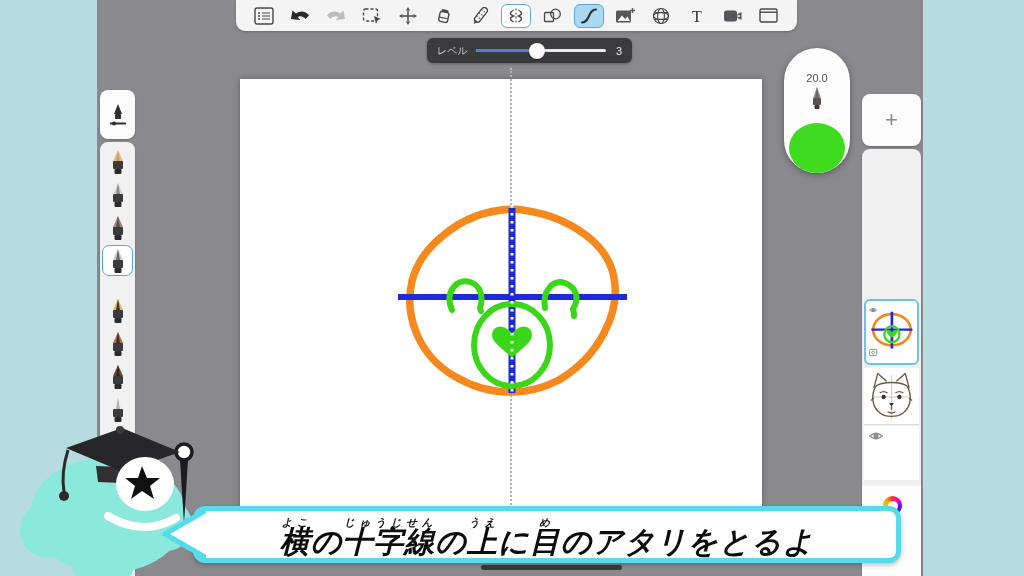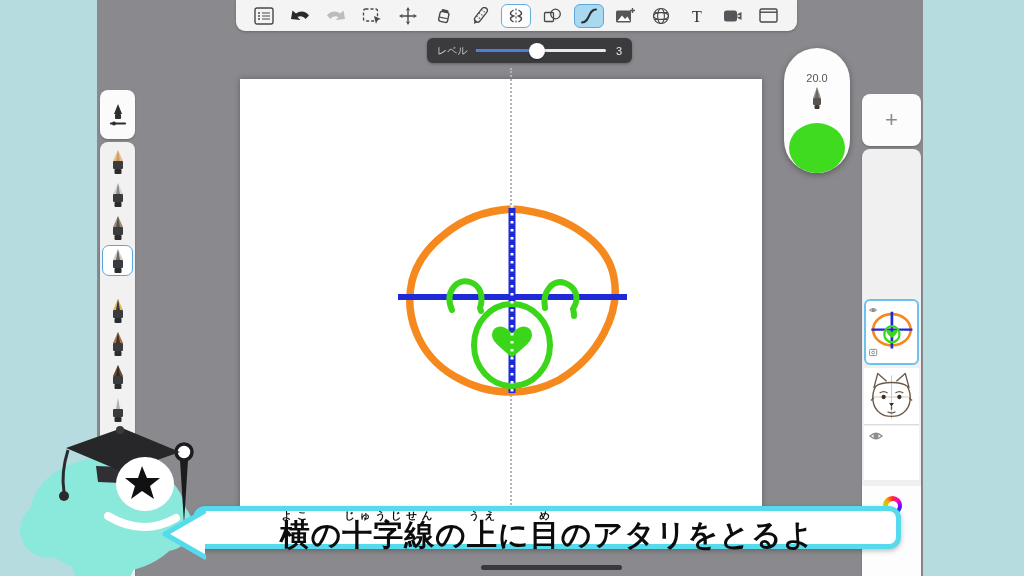--- a/index.html
+++ b/index.html
@@ -64,24 +64,24 @@
   .layer-thumb{position:absolute;left:2px;width:55px;background:#fff;box-sizing:border-box;
                overflow:hidden;}
   .layer-thumb.selected{border:2.5px solid #6cc2ea;border-radius:6px;}
   #color-section{position:absolute;left:0px;top:337px;width:59px;height:90px;background:#fdfdfd;}
   #color-wheel{position:absolute;left:21px;top:10px;width:19px;height:19px;border-radius:50%;
     background:conic-gradient(#ff2a2a,#ff00c8,#8000ff,#0040ff,#00c8ff,#00e060,#c8e000,#ffa000,#ff2a2a);}
   #color-wheel::after{content:"";position:absolute;left:4.5px;top:4.5px;width:10px;height:10px;
     border-radius:50%;background:#fdfdfd;}
 
   
-  #speech-bubble{left:193px;top:506px;width:708px;height:43px;background:#fff;
+  #speech-bubble{left:193px;top:506px;width:708px;height:57px;background:#fff;
                  border:5px solid #55dbeb;border-radius:12px;box-sizing:border-box;
                  z-index:6;display:flex;align-items:center;justify-content:center;
-                 box-shadow:0 2px 5px rgba(0,0,0,.25);}
+                 box-shadow:0 2px 5px rgba(0,0,0,.25);font-style:italic;}
   #bubble-text{font-size:30px;font-weight:900;color:#0c0c0c;letter-spacing:1px;
                white-space:nowrap;line-height:1;transform:translateY(2px);}
   #bubble-text ruby rt{font-size:10.5px;font-weight:900;transform:translateY(2px);}
   #bubble-tail{left:158px;top:505px;z-index:7;}
   #mascot{left:8px;top:420px;z-index:5;}
   #home-indicator{left:481px;top:565px;width:141px;height:5px;background:#39393c;
                   border-radius:3px;z-index:4;}
 </style>
 </head>
 <body>

